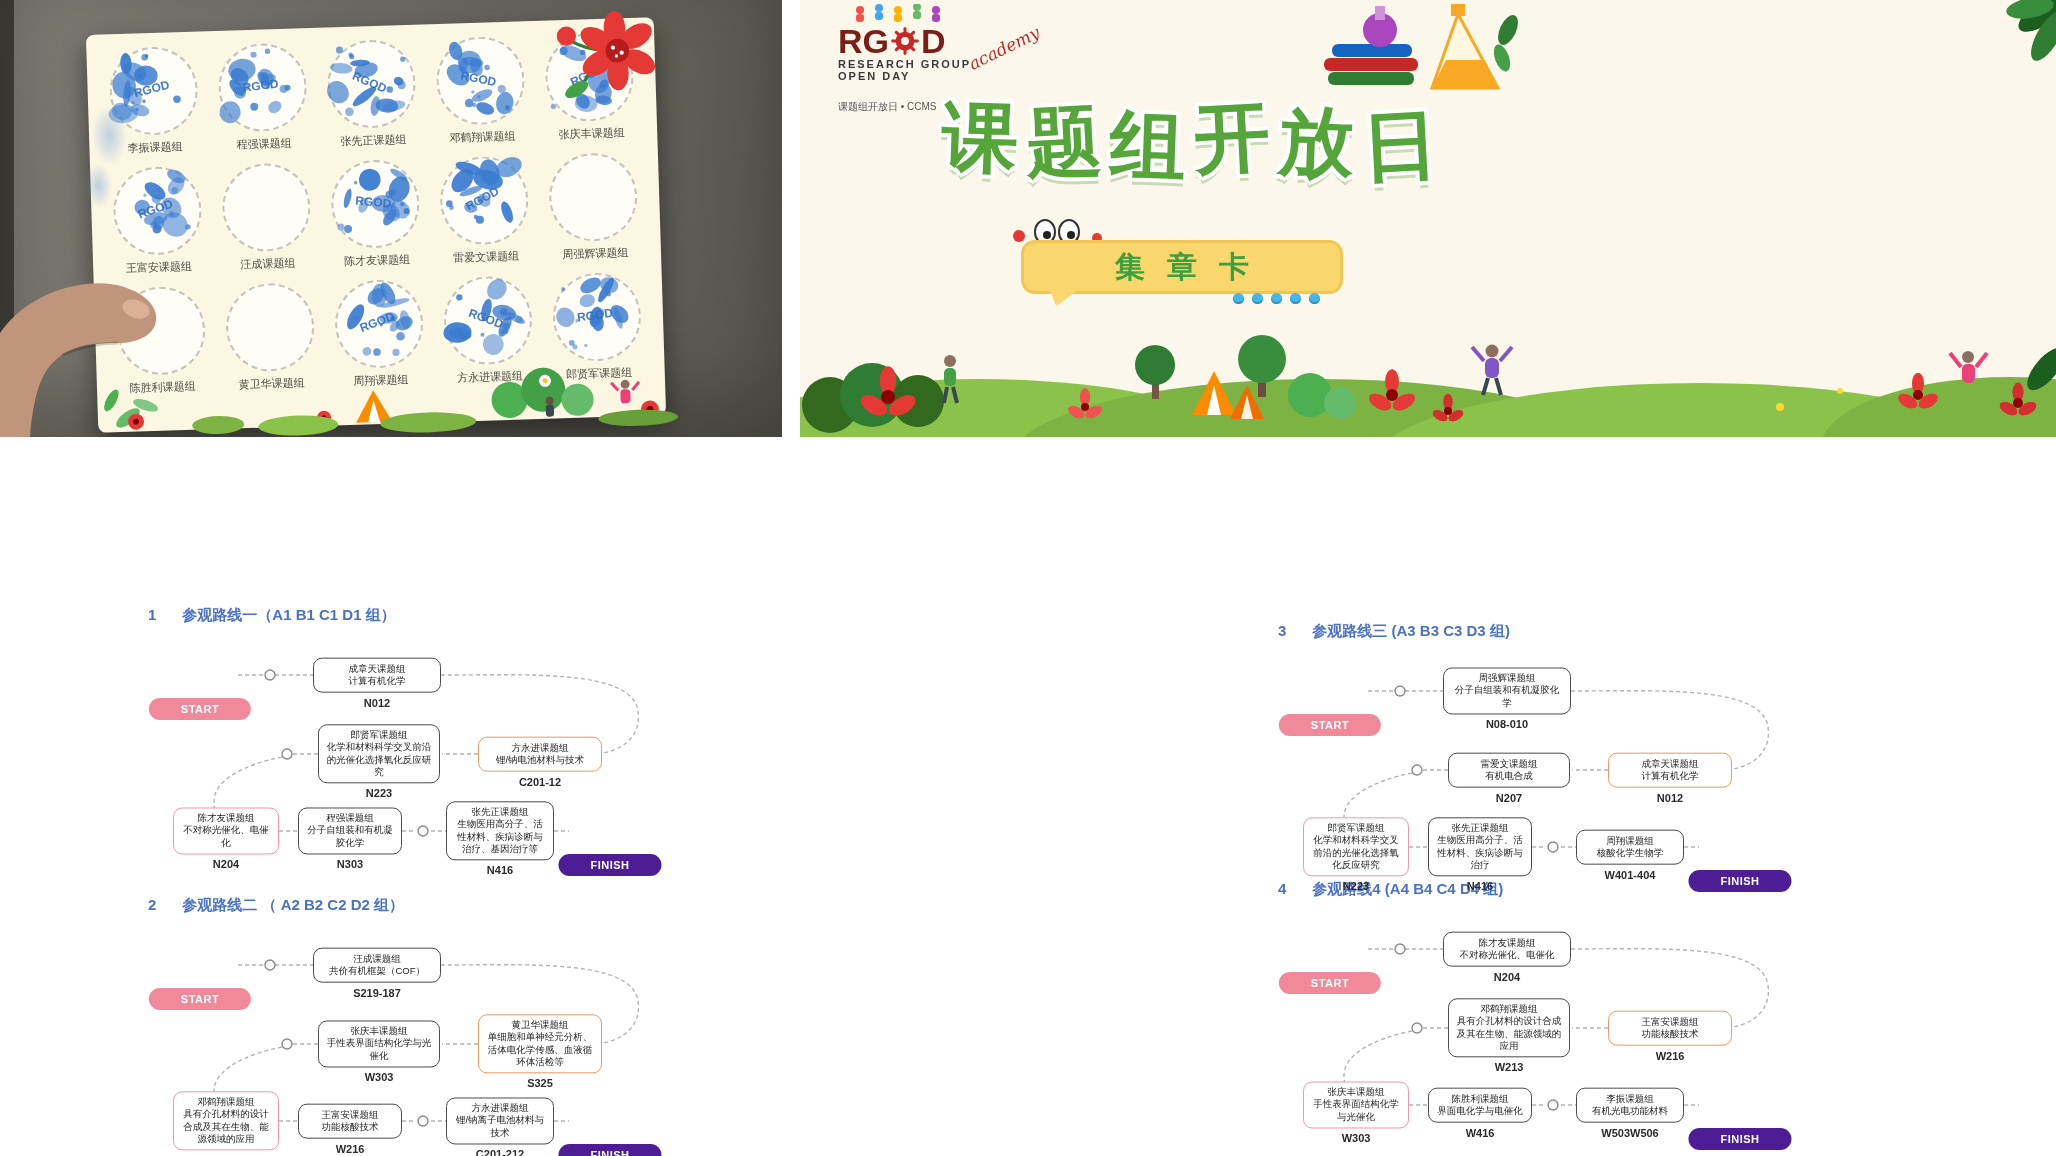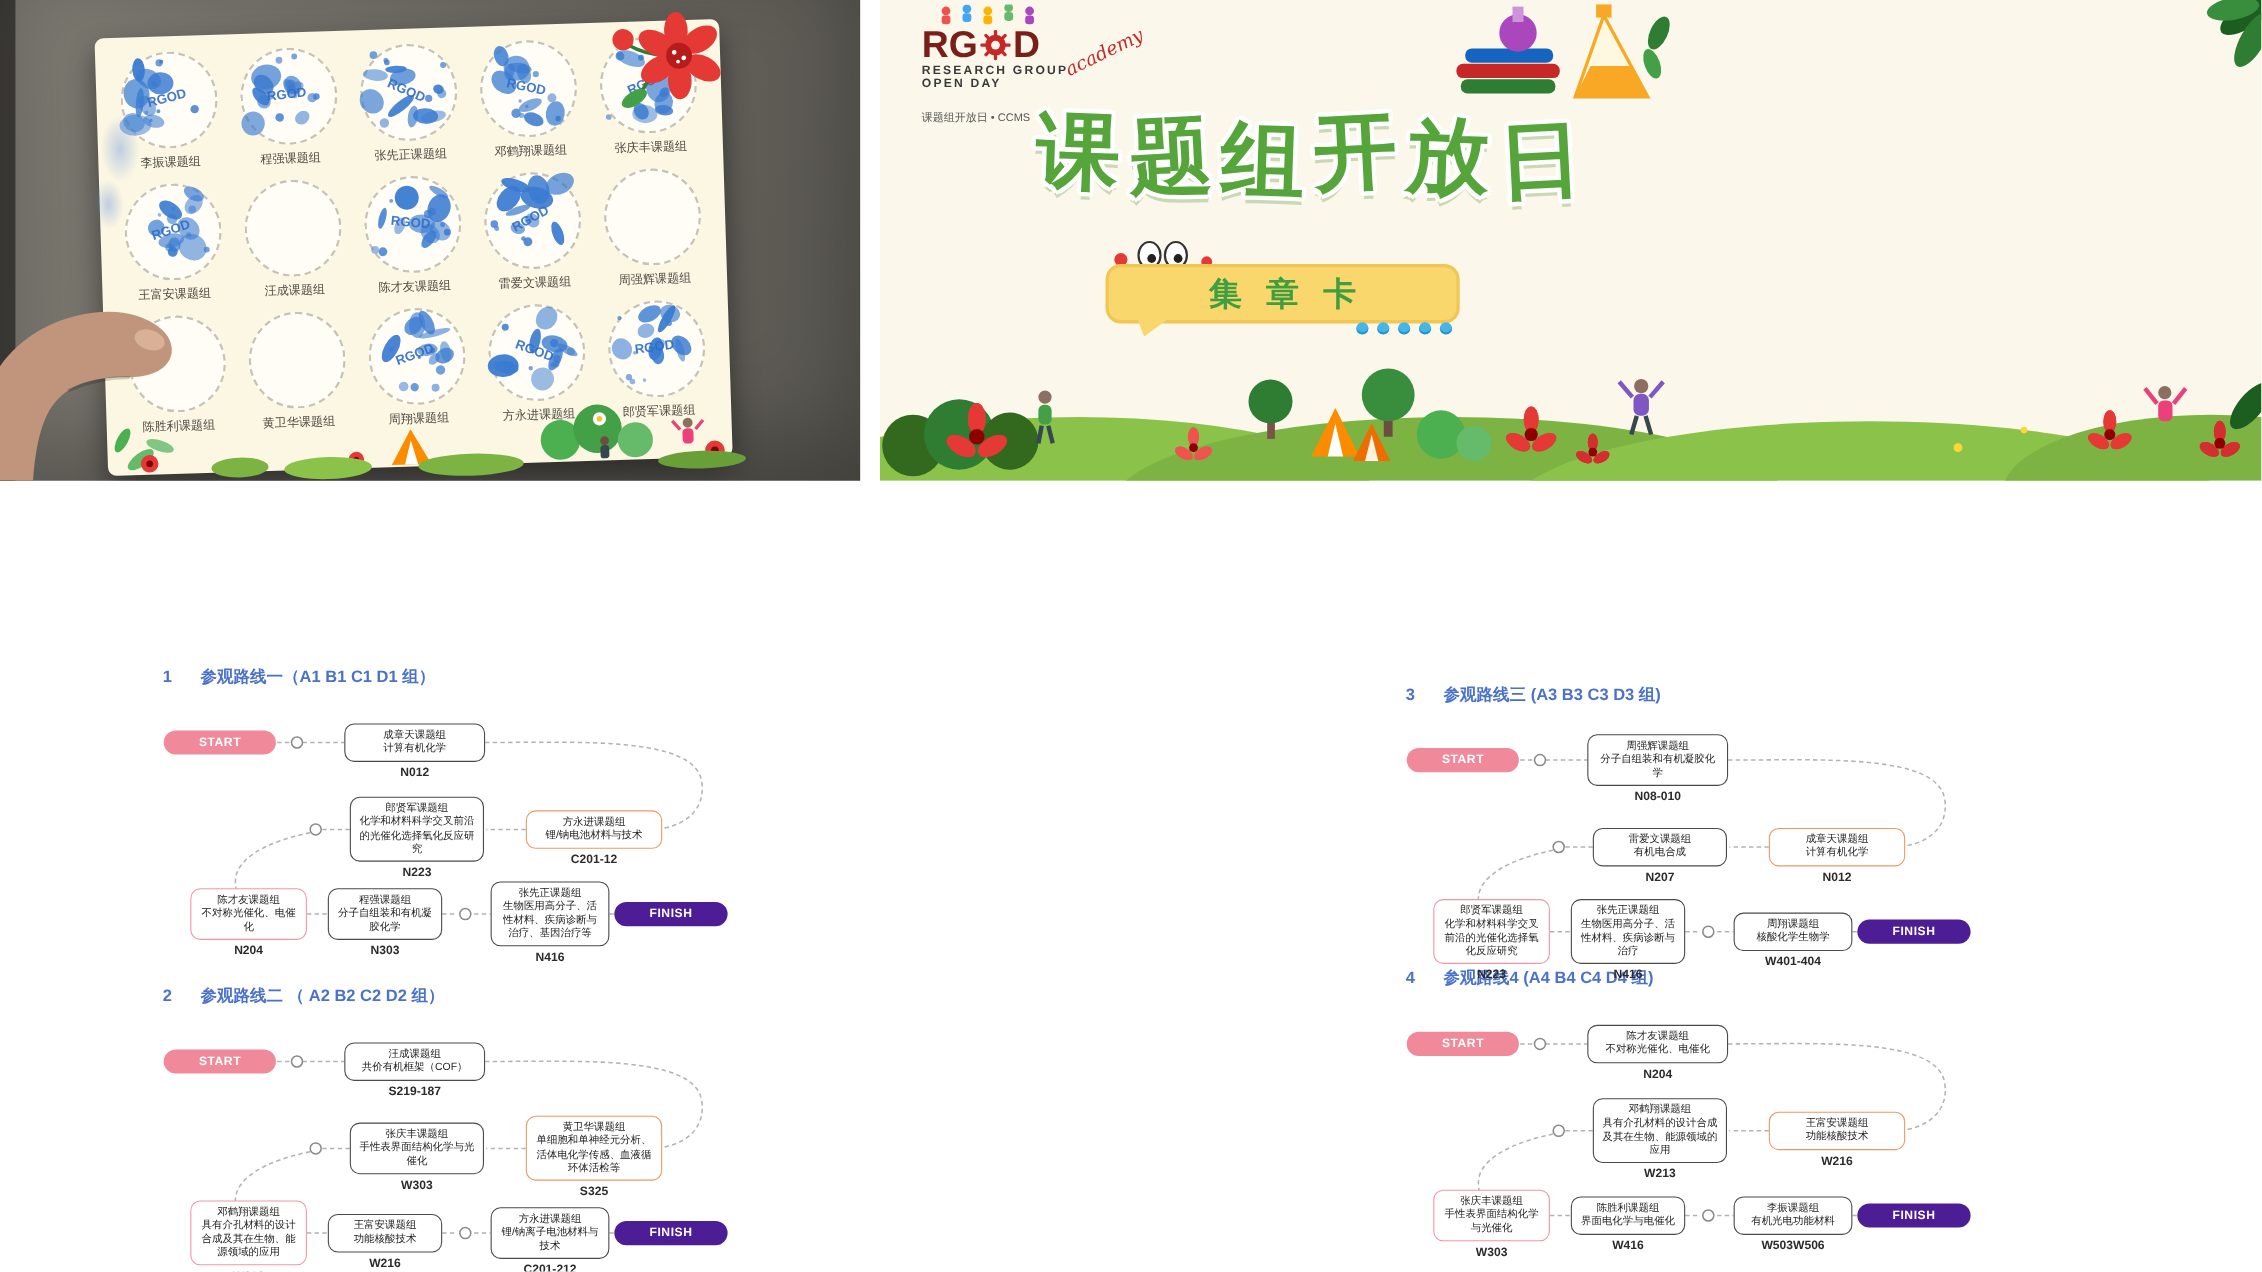--- a/index.html
+++ b/index.html
@@ -43,21 +43,21 @@
   .logo-line3{font-size:10px;color:#555;margin-top:18px;}
   .academy{position:absolute;left:128px;top:34px;font-family:"DejaVu Serif",serif;font-style:italic;
     color:#c62828;font-size:17px;transform:rotate(-26deg);white-space:nowrap;}
   .poster-title{position:absolute;left:100px;top:92px;width:580px;text-align:center;
     font-size:76px;font-weight:900;color:#55a53a;z-index:2;}
   .tchar{display:inline-block;margin:0 4px;
     text-shadow:-3px -3px 0 #fff,3px -3px 0 #fff,-3px 3px 0 #fff,3px 3px 0 #fff,
                  0 -4px 0 #fff,0 4px 0 #fff,-4px 0 0 #fff,4px 0 0 #fff,0 7px 0 rgba(90,150,60,.30);}
   .banner-wrap{position:absolute;left:205px;top:240px;z-index:3;}
   .banner{width:322px;height:54px;background:#f9d76d;border:3px solid #f1c654;border-radius:14px;
-    display:flex;align-items:center;justify-content:center;position:relative;box-sizing:border-box;}
+    display:flex;align-items:center;justify-content:center;position:relative;box-sizing:border-box;margin-left:16px;}
   .banner::after{content:'';position:absolute;left:26px;bottom:-15px;width:28px;height:16px;
     background:#f9d76d;clip-path:polygon(0 0,100% 0,22% 100%);}
   .banner-text{font-size:30px;font-weight:900;color:#3f9e3d;letter-spacing:22px;padding-left:22px;}
   .eyes{position:absolute;top:-26px;left:4px;width:96px;height:36px;}
   .dots{position:absolute;left:228px;bottom:-10px;display:flex;gap:8px;}
   .dot{width:11px;height:11px;border-radius:50%;background:#45b6e8;box-shadow:inset 0 -2px 0 #2e93c4;}
   .chem{position:absolute;left:520px;top:0;width:200px;height:102px;}
   .corner-leaves{position:absolute;right:0;top:0;width:96px;height:92px;}
   .poster-ground{position:absolute;left:0;bottom:0;width:100%;height:138px;}
 
@@ -66,21 +66,21 @@
   .route-1{left:148px;top:606px;}
   .route-2{left:148px;top:896px;}
   .route-3{left:1278px;top:622px;}
   .route-4{left:1278px;top:880px;}
   .route-title{margin:0 0 14px 0;color:#4a72c8;font-size:15px;font-weight:bold;display:flex;gap:26px;align-items:baseline;}
   .diagram{position:relative;width:560px;height:246px;}
   .wires{position:absolute;left:0;top:0;width:560px;height:230px;overflow:visible;}
   .wires path{fill:none;stroke:#b3b3b3;stroke-width:1.4;stroke-dasharray:4 3;}
   .jdot{fill:#fff;stroke:#8a8a8a;stroke-width:1.4;}
   .pill{position:absolute;transform:translate(-50%,-50%);padding:5px 32px;border-radius:14px;
-    color:#fff;font-size:11px;font-weight:bold;letter-spacing:.5px;z-index:2;}
+    color:#fff;font-size:11px;font-weight:bold;letter-spacing:.5px;z-index:2;margin-top:34px;}
   .pill.start{background:#f08a9b;}
   .pill.finish{background:#4c1d95;}
   .pos-start{left:52px;top:36px;}
   .pos-finish{left:462px;top:192px;}
   .rnode{position:absolute;transform:translate(-50%,-50%);z-index:2;border-radius:17px;}
   .nbox{background:#fff;border:1.5px solid #4a4a4a;border-radius:9px;padding:4px 7px;
     font-size:9.5px;line-height:1.3;text-align:center;color:#222;box-sizing:border-box;width:100%;}
   .rnode.orange .nbox{border-color:#e89a66;}
   .rnode.pink .nbox{border-color:#ef97a8;}
   .room{position:absolute;top:100%;margin-top:4px;left:50%;transform:translateX(-50%);

